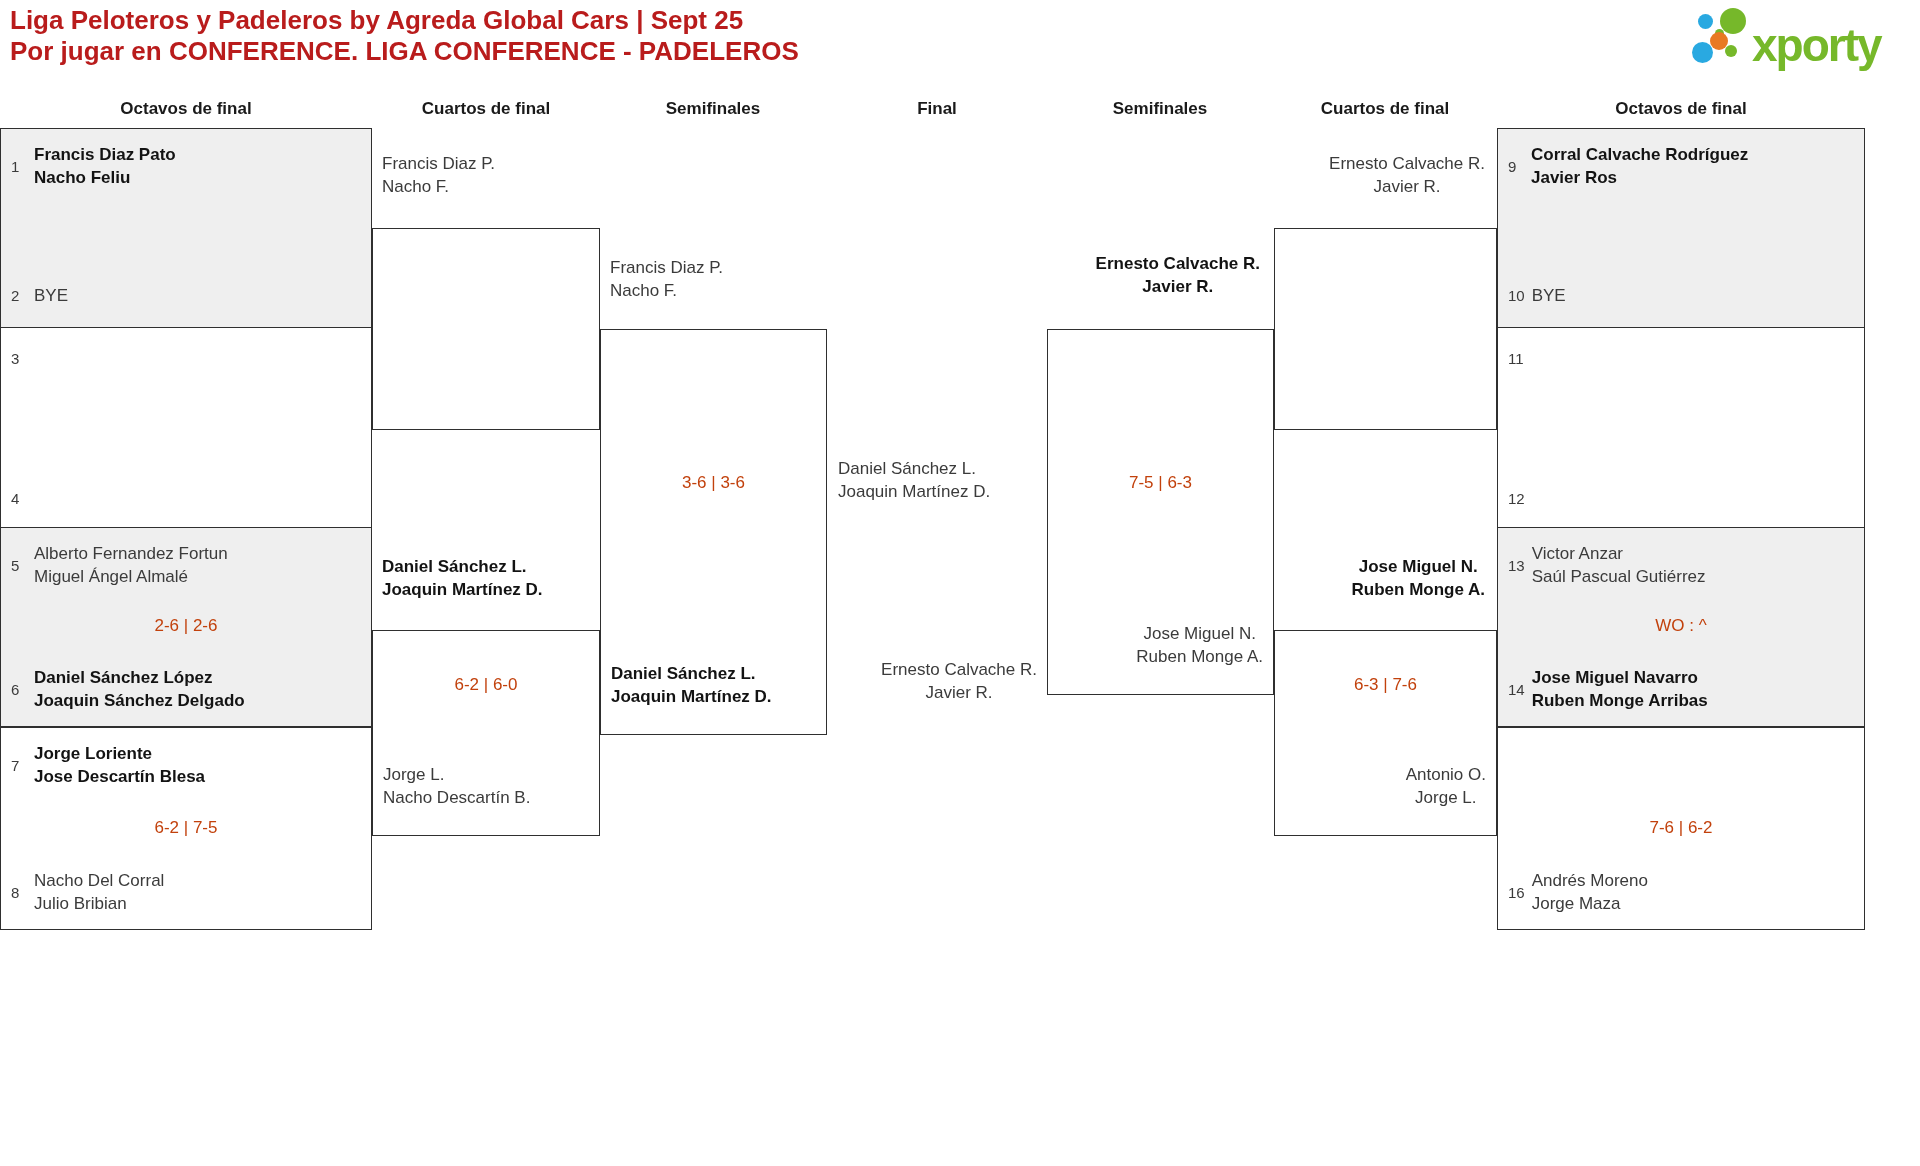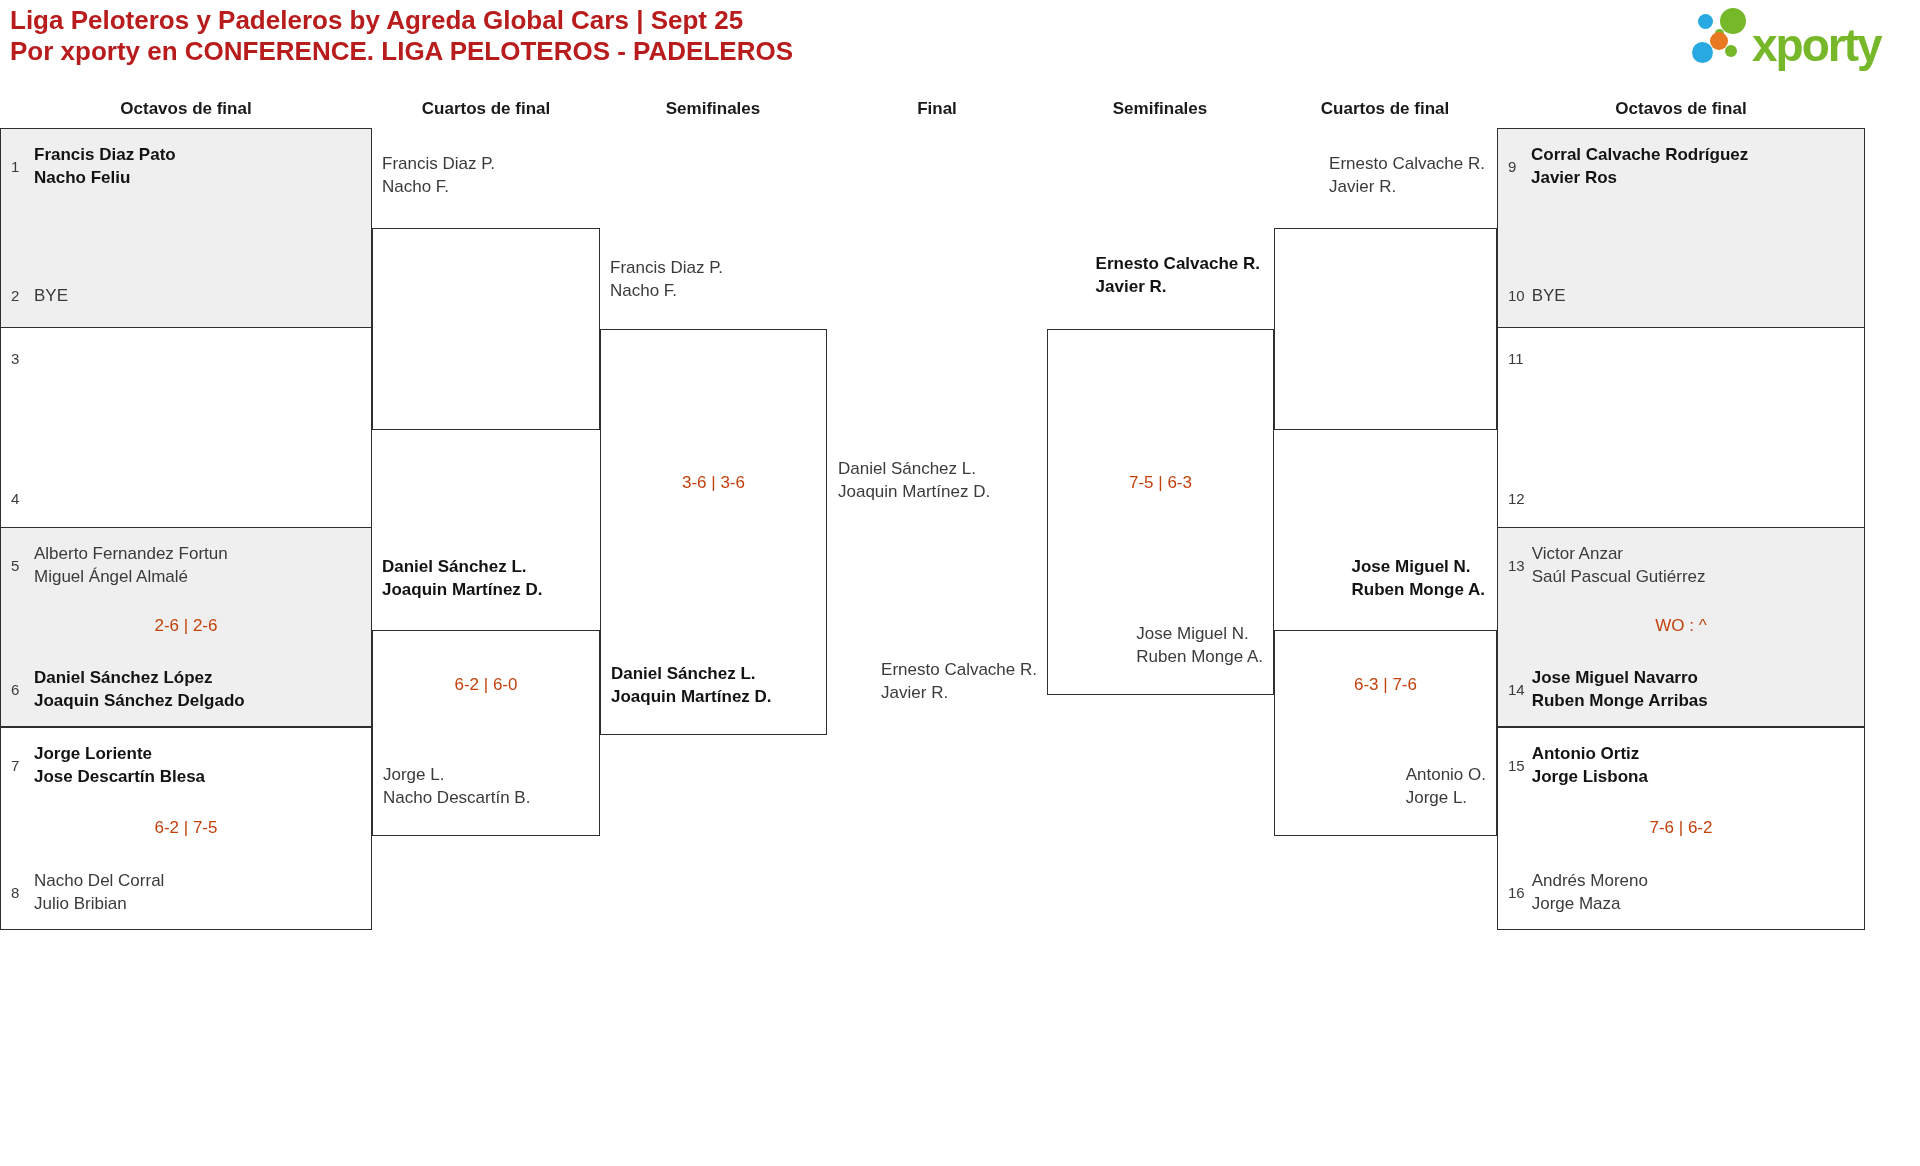--- a/index.html
+++ b/index.html
@@ -27,33 +27,33 @@
   .names.bold{font-weight:700;color:#131313}
   .nline{display:block}
 
   .score{position:absolute;left:0;right:0;text-align:center;font-size:17px;color:#c2410c}
   .score.mid{top:calc(50% - 11px)}
   .score.qf{top:44px}
   .score.sf{top:143px}
 
   .label{position:absolute;font-size:17px;line-height:23px;color:#3b3b3b;white-space:nowrap}
   .label.bold{font-weight:700;color:#131313}
-  .label.tr{text-align:left}
+  .label.tr{text-align:center}
 
   .logo-text{position:absolute;left:1752px;top:22px;font-size:46px;font-weight:700;color:#76b82a;letter-spacing:-2px;line-height:1}
   .dot{position:absolute;border-radius:50%}
   .dot.green{background:#76b82a}
   .dot.blue{background:#29a9e1}
   .dot.orange{background:#e87922}
 </style>
 </head>
 <body>
 
 <div class="title l1">Liga Peloteros y Padeleros by Agreda Global Cars | Sept 25</div>
-<div class="title l2">Por xporty en CONFERENCE. LIGA PELOTEROS - PADELEROS</div>
+<div class="title l2">Por jugar en CONFERENCE. LIGA CONFERENCE - PADELEROS</div>
 
 <div>
   <span class="dot blue" style="left:1698px;top:14px;width:15px;height:15px"></span>
   <span class="dot green" style="left:1720px;top:8px;width:26px;height:26px"></span>
   <span class="dot green" style="left:1715px;top:29px;width:9px;height:9px"></span>
   <span class="dot orange" style="left:1710px;top:32px;width:18px;height:18px"></span>
   <span class="dot blue" style="left:1692px;top:42px;width:21px;height:21px"></span>
   <span class="dot green" style="left:1725px;top:45px;width:12px;height:12px"></span>
   <span class="logo-text">xporty</span>
 </div>
@@ -229,27 +229,20 @@
   <div class="slot bot">
     <span class="num">14</span>
     <span class="names bold">
       <span class="nline">Jose Miguel Navarro</span>
       <span class="nline">Ruben Monge Arribas</span>
     </span>
   </div>
 </div>
 
 <div class="box" style="left:1497px;top:727px;width:368px;height:203px">
-  <div class="slot top">
-    <span class="num">15</span>
-    <span class="names bold">
-      <span class="nline">Antonio Ortiz</span>
-      <span class="nline">Jorge Lisbona</span>
-    </span>
-  </div>
   <div class="score mid">7-6 | 6-2</div>
   <div class="slot bot">
     <span class="num">16</span>
     <span class="names">
       <span class="nline">Andrés Moreno</span>
       <span class="nline">Jorge Maza</span>
     </span>
   </div>
 </div>
 

